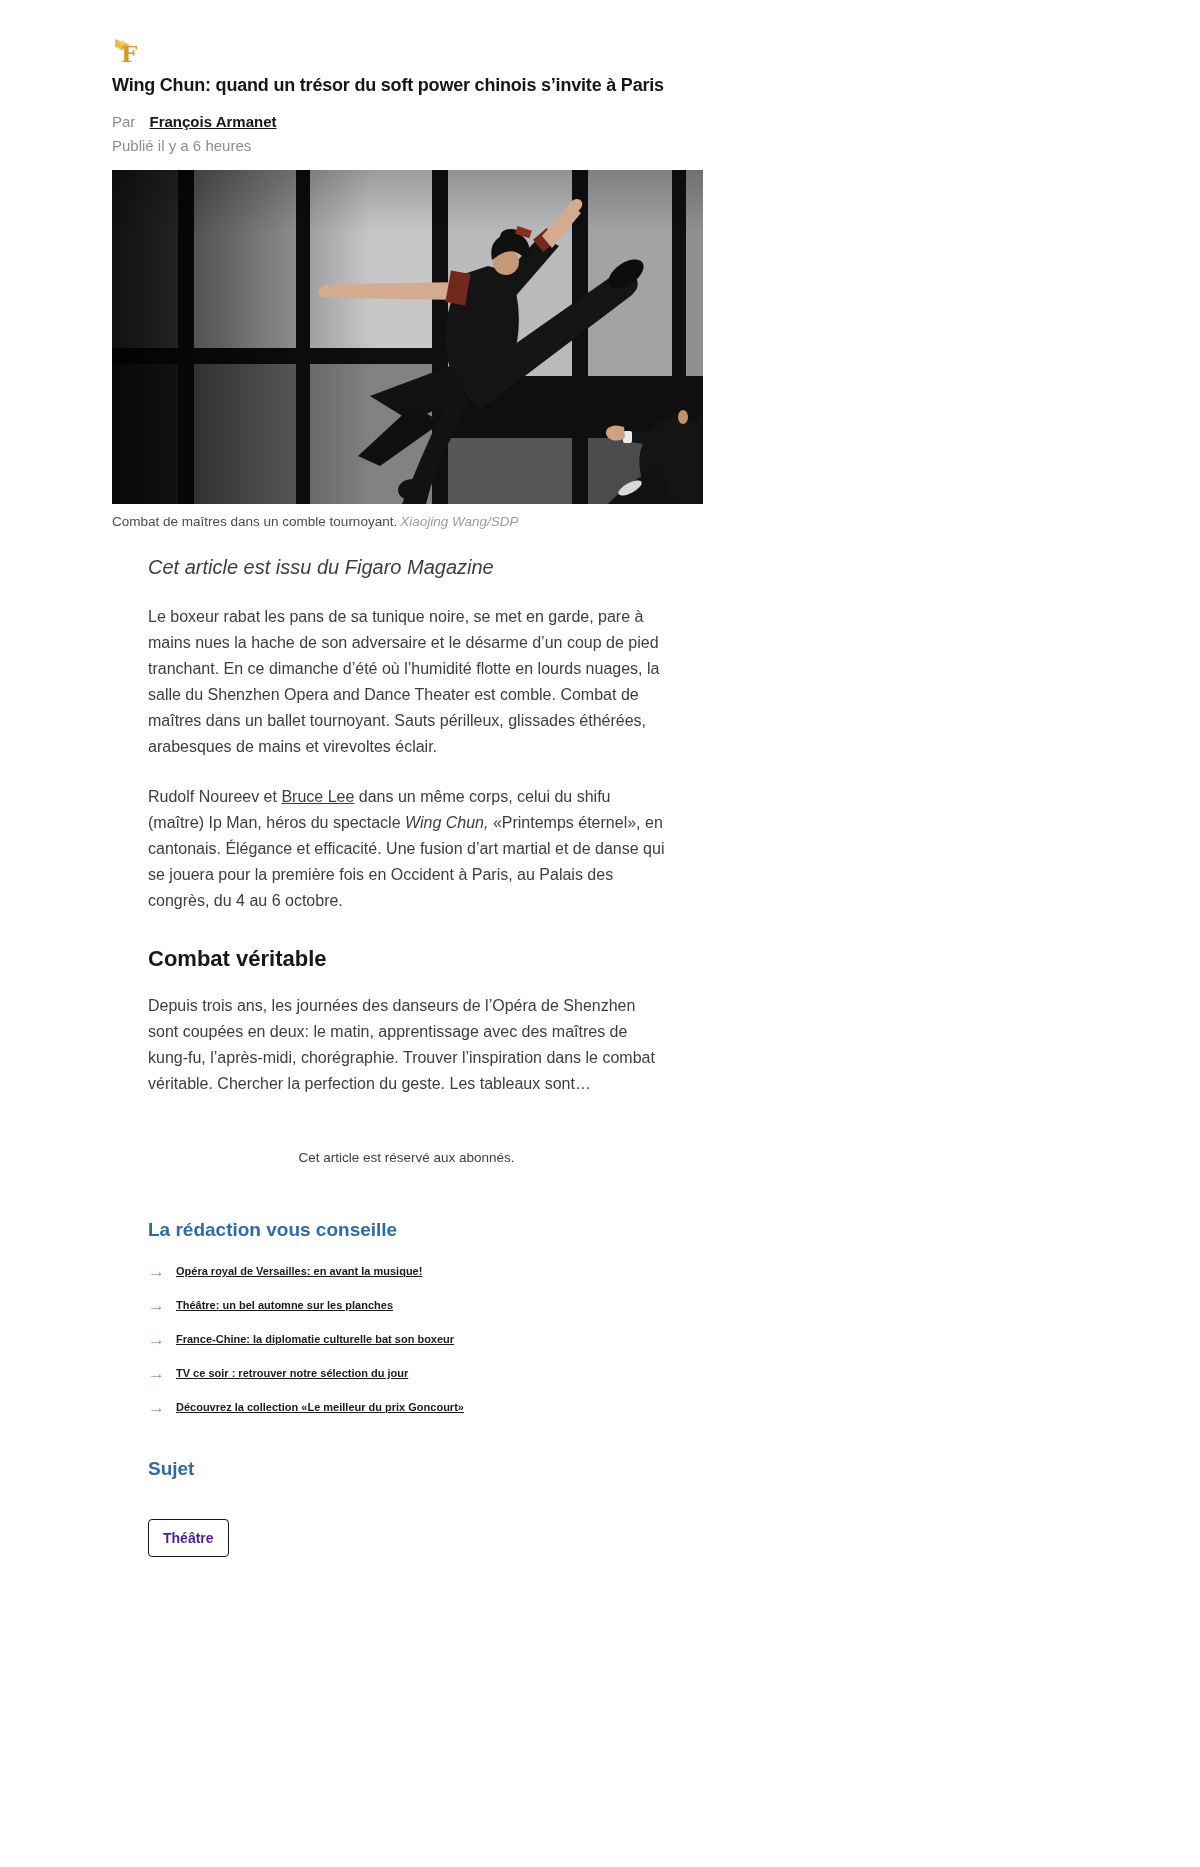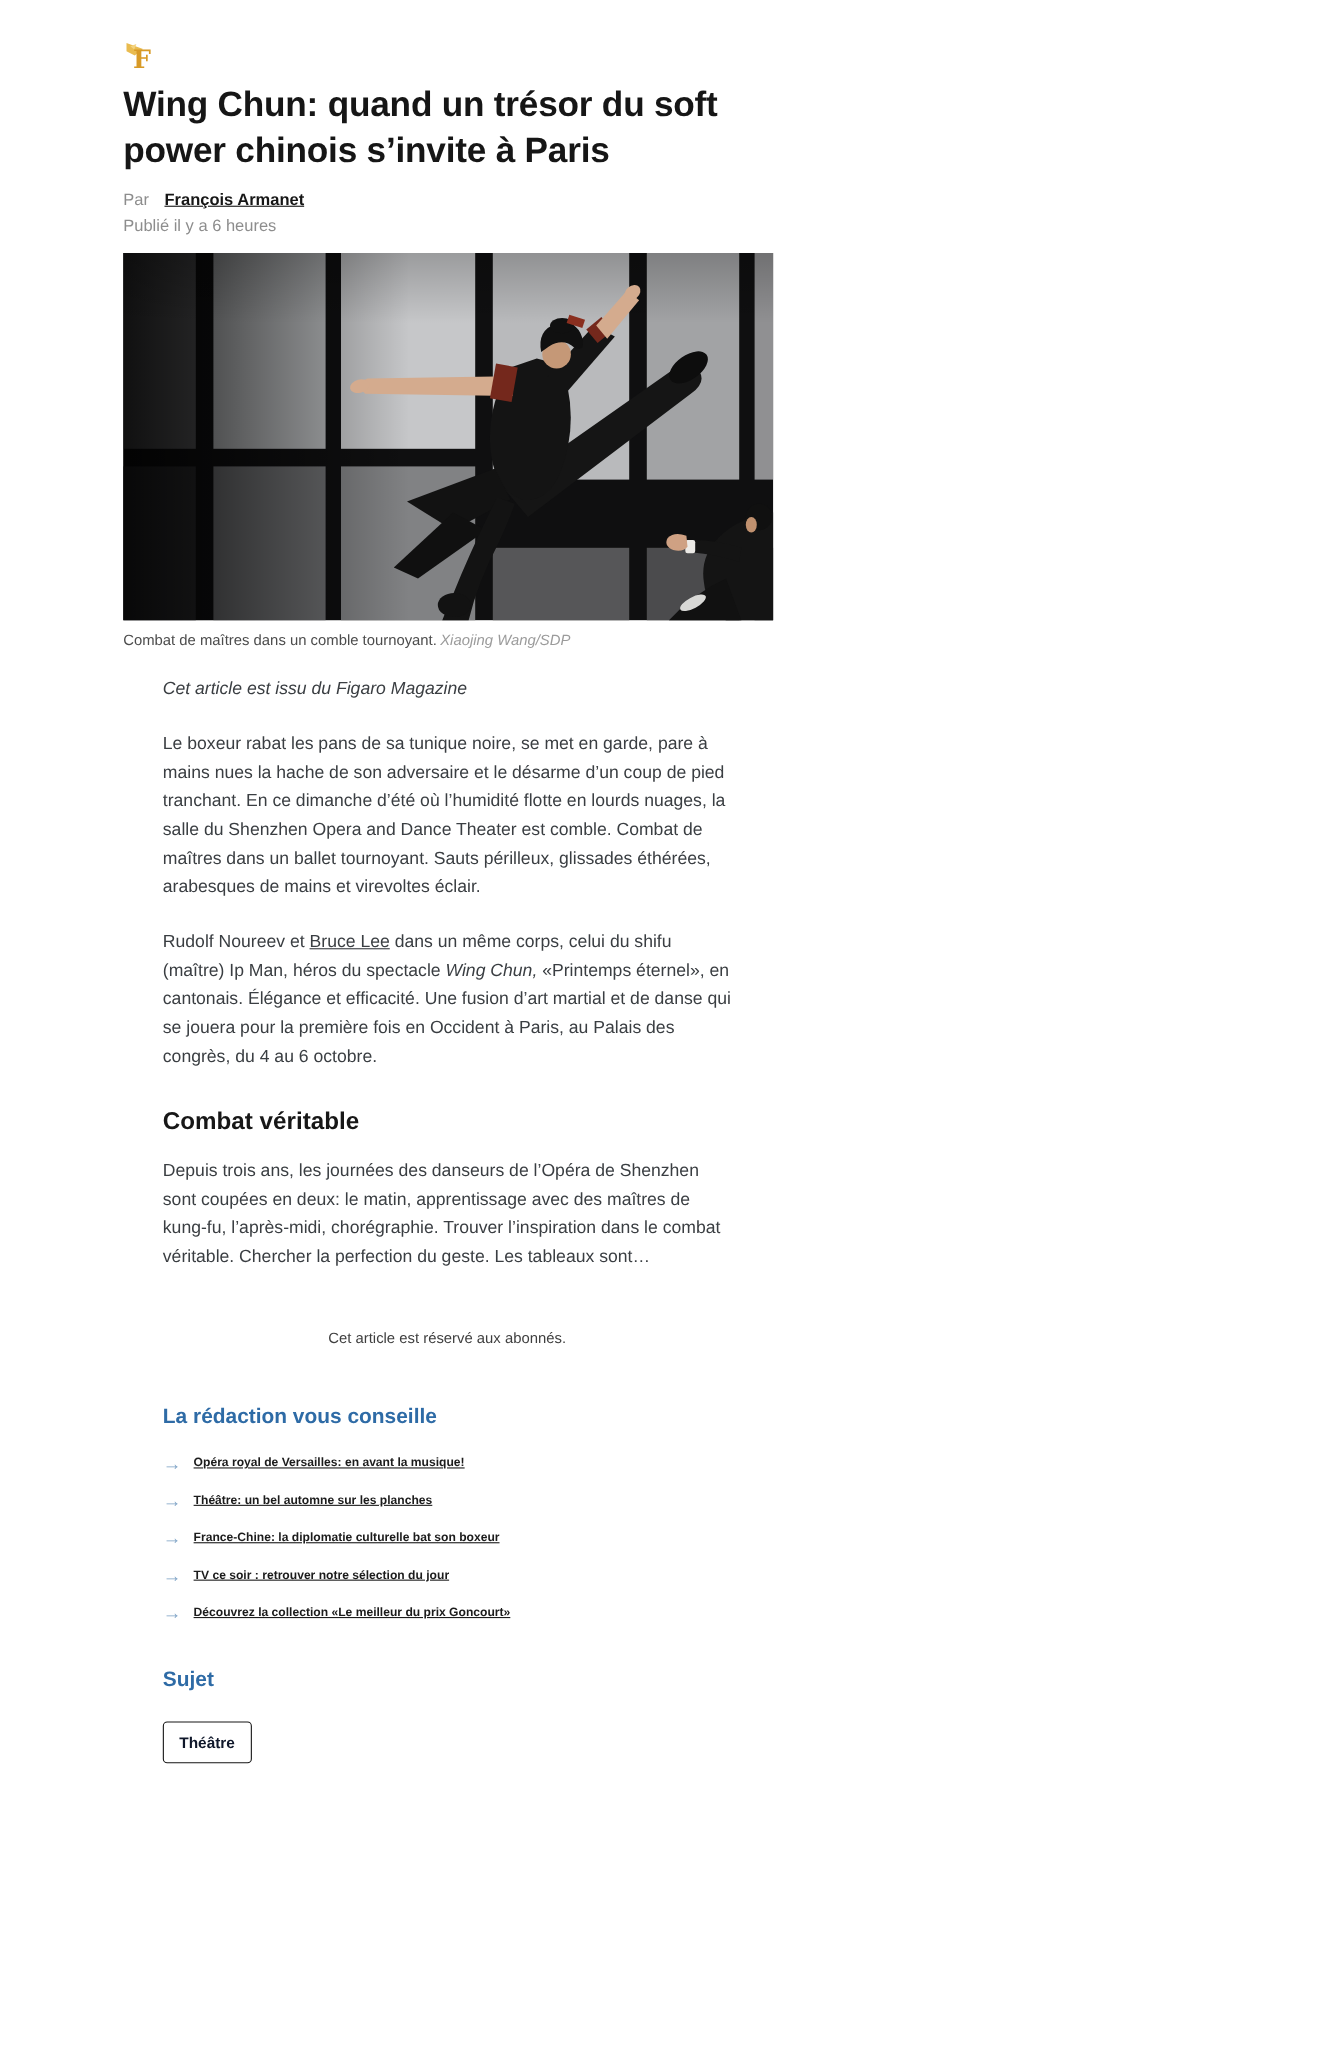--- a/index.html
+++ b/index.html
@@ -1,49 +1,49 @@
 <!DOCTYPE html>
 <html lang="fr"><head>
 <meta charset="utf-8">
 <style>
   html,body{margin:0;padding:0;background:#ffffff;}
   body{font-family:"Liberation Sans", sans-serif; color:#1b1b1b;}
   .page{width:1200px;min-height:1867px;background:#fff;position:relative;overflow:hidden;}
   .container{margin-left:112px;width:591px;padding-top:36px;}
 
   .logo{width:30px;height:30px;margin-bottom:6px;cursor:pointer;}
-  .title{font-size:32px;line-height:1.3;font-weight:bold;color:#161616;margin:8px 0 16px;letter-spacing:-0.2px;}
+  .title{font-size:18px;line-height:1.3;font-weight:bold;color:#161616;margin:8px 0 16px;letter-spacing:-0.2px;}
   .byline{font-size:15px;color:#8d8d8d;margin-bottom:7px;}
   .author{color:#161616;font-weight:bold;text-decoration:underline;cursor:pointer;padding-left:10px;}
   .published{font-size:15px;color:#8d8d8d;margin-bottom:16px;}
 
   figure{margin:0;}
   .hero{width:591px;height:334px;line-height:0;}
   .hero svg{width:100%;height:100%;}
   figcaption{font-size:13.5px;color:#4c4c4c;margin:9px 0 22px;line-height:1.4;}
   .credit{color:#9b9b9b;font-style:italic;margin-left:3px;}
 
   .lead{font-size:17.5px;font-weight:bold;line-height:1.5;color:#1b1b1b;margin:6px 0 34px;}
 
   .bodycol{margin-left:36px;width:517px;font-size:16px;line-height:26px;color:#3a3e42;}
-  .note{font-style:italic;font-size:16px;margin:0 0 24px;color:#3a3e42;}
+  .note{font-style:italic;font-size:20px;margin:0 0 24px;color:#3a3e42;}
   .para{margin:0 0 24px;}
   .inline-link{color:inherit;cursor:pointer;}
   .section{font-size:22px;font-weight:bold;color:#171717;margin:32px 0 20px;line-height:1.2;}
   .paywall{text-align:center;font-size:13.5px;color:#3f3f3f;margin:48px 0 46px;}
 
   .bluehead{font-size:19px;font-weight:bold;color:#2e6ba6;margin:0 0 20px;}
   .rec-list{list-style:none;margin:0 0 40px;padding:0;}
   .rec-item{display:flex;align-items:center;gap:11px;margin-bottom:17px;}
   .arrow{color:#7fa3c6;font-size:17px;line-height:1;flex:0 0 auto;}
   .rec-link{font-size:11px;font-weight:bold;color:#1c1c1c;text-decoration:underline;cursor:pointer;line-height:1.2;}
 
   .tag{display:inline-block;border:1px solid #161616;border-radius:4px;padding:10px 14px;
-       font-size:14px;font-weight:bold;background:#fff;color:#0f172a;cursor:pointer;
-       font-family:"Liberation Sans", sans-serif;margin:4px 8px 0 0;}
+       font-size:14px;font-weight:bold;background:#fff;color:#4c1d95;cursor:pointer;
+       font-family:"Liberation Sans", sans-serif;margin:17px 8px 0 0;}
 </style>
 </head>
 <body>
 
 <div class="page">
   <div class="container">
 
     <div class="logo">
       <svg viewBox="0 0 30 30" aria-hidden="true">
         <path d="M3,3 L18,8.5 L10.5,14.5 L3,10.5 Z" fill="#e9bb4f"></path>

